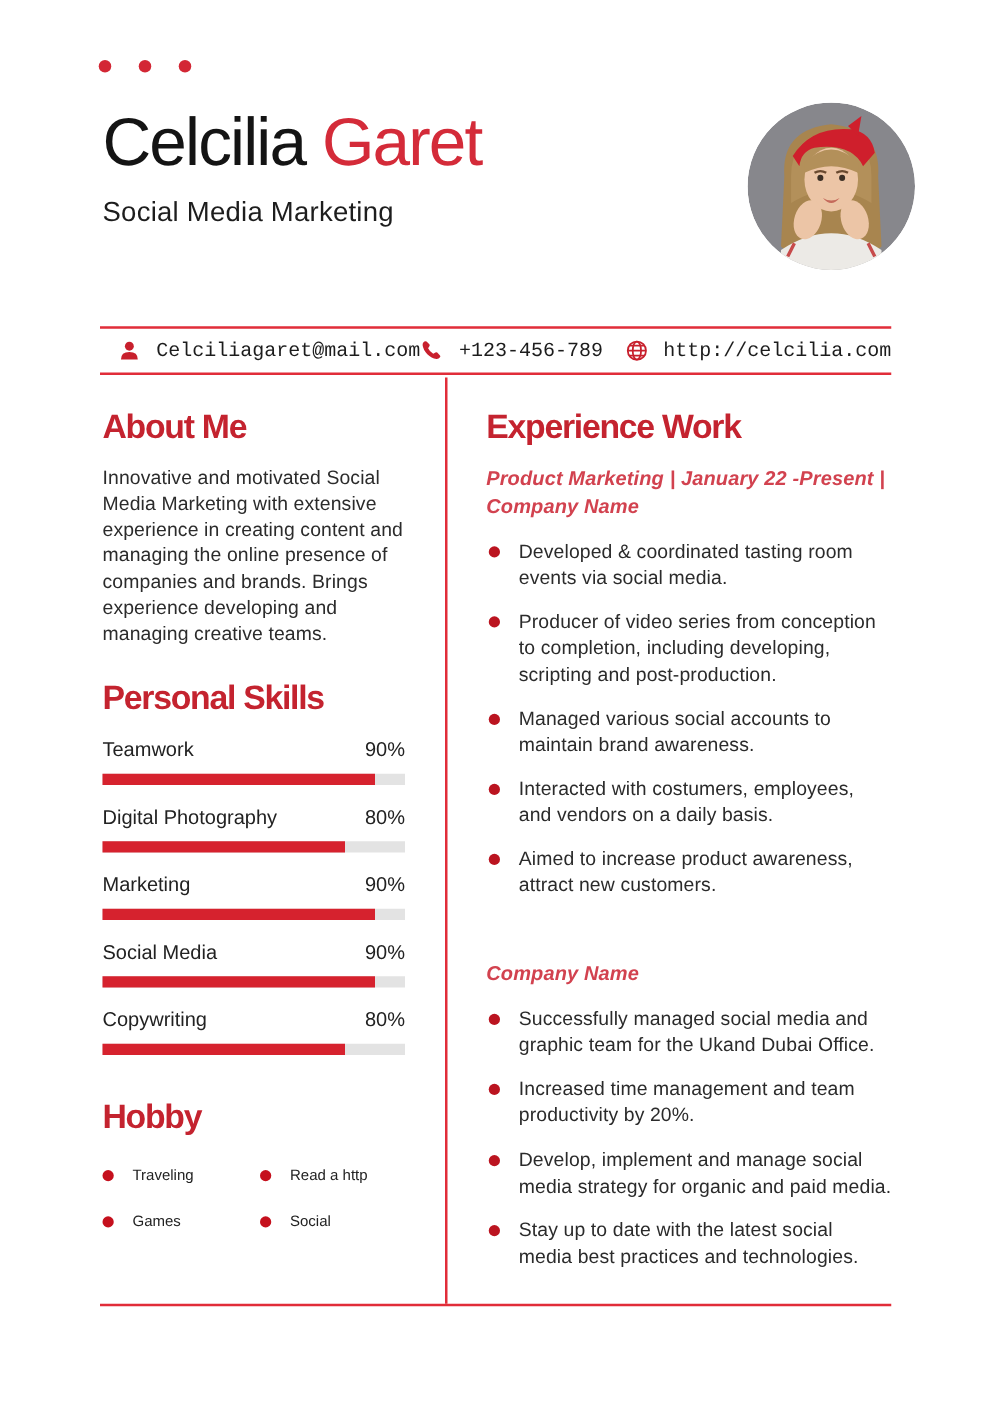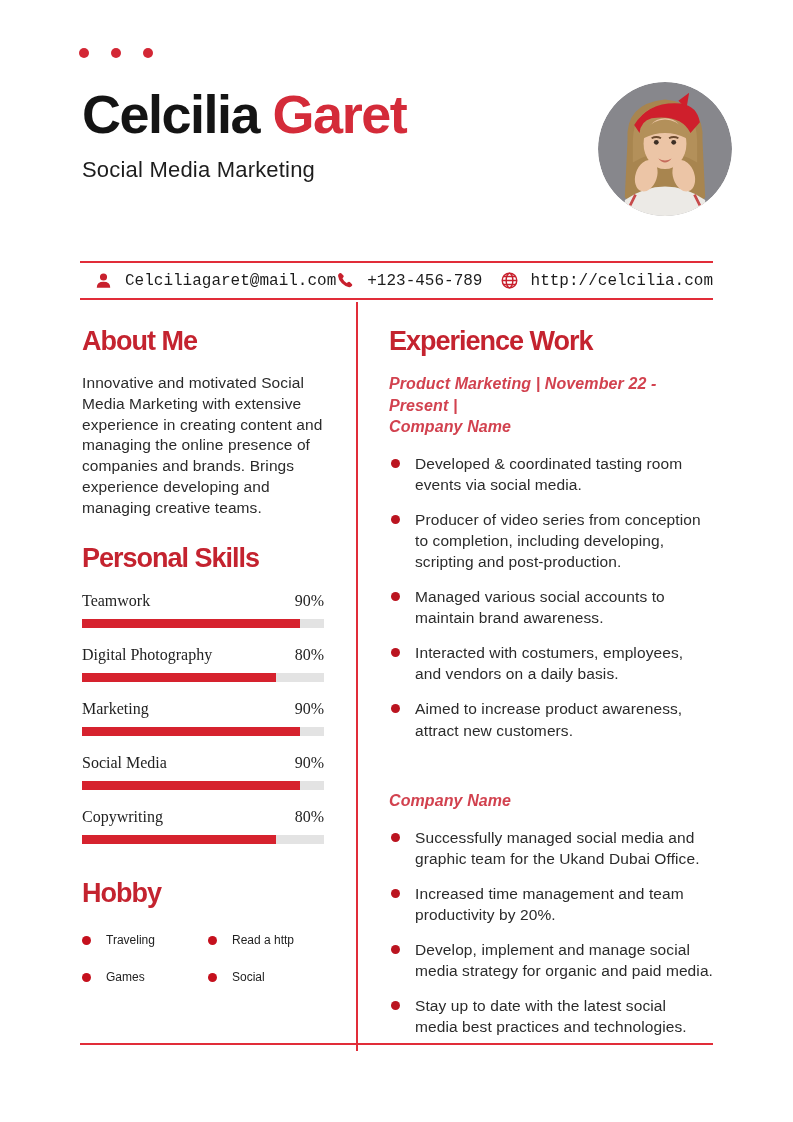--- a/index.html
+++ b/index.html
@@ -11,21 +11,21 @@
     margin: 0 auto;
     background: #ffffff;
     overflow: hidden;
   }
   
   .dots { position: absolute; left: 79px; top: 48px; display: flex; gap: 22px; }
   .dots span { width: 10px; height: 10px; border-radius: 50%; background: #d32735; display: block; }
 
   
   .header-row { position: absolute; left: 82px; top: 86px; right: 60px; display: flex; justify-content: space-between; align-items: flex-start; }
-  .name { font-size: 54px; font-weight: 700; letter-spacing: -1.5px; line-height: 1.05; color: #141414; white-space: nowrap; }
+  .name { font-size: 54px; font-weight: 400; letter-spacing: -1.5px; line-height: 1.05; color: #141414; white-space: nowrap; }
   .name .last { color: #d42b39; }
   .subtitle { margin-top: 14px; font-size: 22px; color: #1d1d1d; letter-spacing: 0.2px; }
   .photo-wrap { width: 134px; height: 134px; border-radius: 50%; overflow: hidden; flex: 0 0 auto; margin-right: 1px; margin-top: -4px; }
   .photo-wrap svg { display: block; width: 100%; height: 100%; }
 
   
   .contact-bar {
     position: absolute; left: 80px; top: 261px; width: 633px; height: 39px;
     border-top: 2px solid #e12d39; border-bottom: 2px solid #e12d39;
     display: flex; align-items: center; font-family: Liberation Mono, monospace;
@@ -44,21 +44,21 @@
   .bottom-line { position: absolute; left: 80px; top: 1043px; width: 633px; height: 2px; background: #e12d39; }
 
   .section-title {
     font-size: 27px; font-weight: 800; letter-spacing: -1px;
     color: #c4232f; margin-bottom: 16px;
   }
   .about-text { font-size: 15.5px; line-height: 1.34; color: #2b2b2b; letter-spacing: 0.1px; }
 
   
   .skills-title { margin-top: 25px; }
-  .skill { margin-top: 18px; font-family: Liberation Serif, serif; }
+  .skill { margin-top: 18px; }
   .skill:first-of-type { margin-top: 20px; }
   .skill-head { display: flex; justify-content: space-between; font-size: 16px; color: #222; margin-bottom: 9px; }
   .skill-track { width: 100%; height: 9px; background: #e3e3e3; }
   .skill-fill { height: 100%; background: #d6222e; }
 
   
   .hobby-title { margin-top: 34px; margin-bottom: 24px; }
   .hobby-grid { display: grid; grid-template-columns: 126px 1fr; row-gap: 23px; }
   .hobby-item { display: flex; align-items: center; gap: 15px; font-size: 12px; color: #222; }
   .hobby-item .dot { width: 9px; height: 9px; border-radius: 50%; background: #c5101d; flex: 0 0 auto; }
@@ -221,21 +221,21 @@
           </div>
       </div>
     </div>
 
     <div class="col-divider"></div>
 
     <div class="col-right">
       <div class="section-title">Experience Work</div>
 
       <div class="job-heading">
-        <span>Product Marketing | November 22 -Present |</span><br>
+        <span>Product Marketing | January 22 -Present |</span><br>
         <span>Company Name</span>
       </div>
       <ul class="job-bullets">
         <li>Developed &amp; coordinated tasting room events via social media.</li>
         <li>Producer of video series from conception to completion, including developing, scripting and post-production.</li>
         <li>Managed various social accounts to maintain brand awareness.</li>
         <li>Interacted with costumers, employees, and vendors on a daily basis.</li>
         <li>Aimed to increase product awareness, attract new customers.</li>
       </ul>
 

